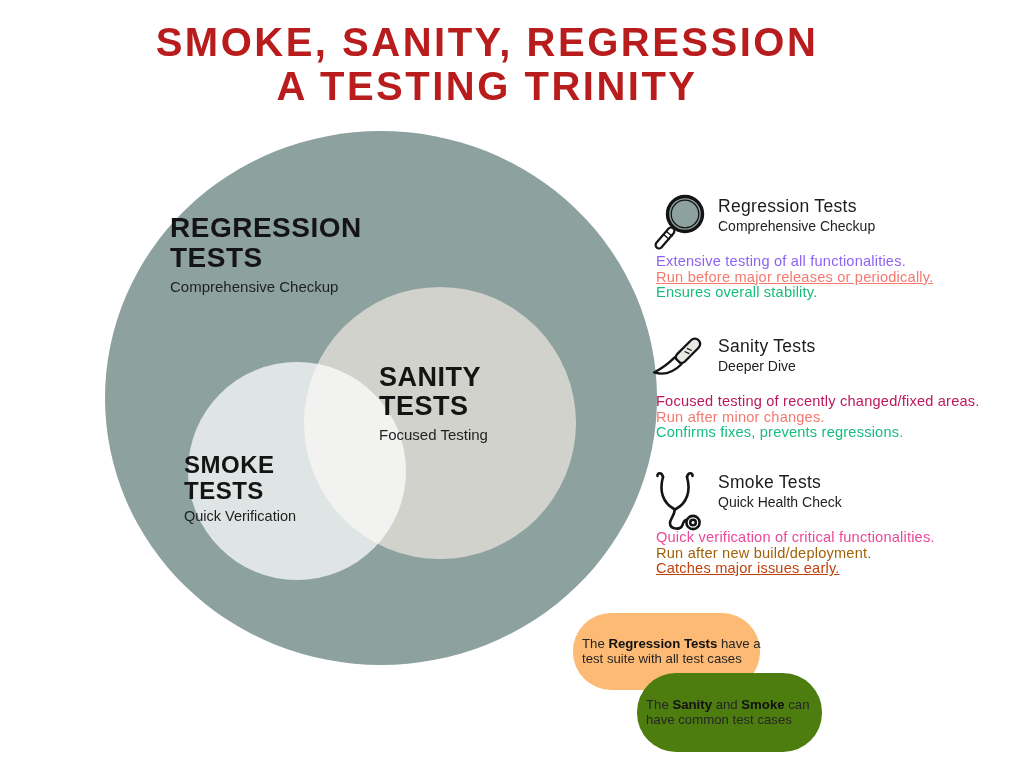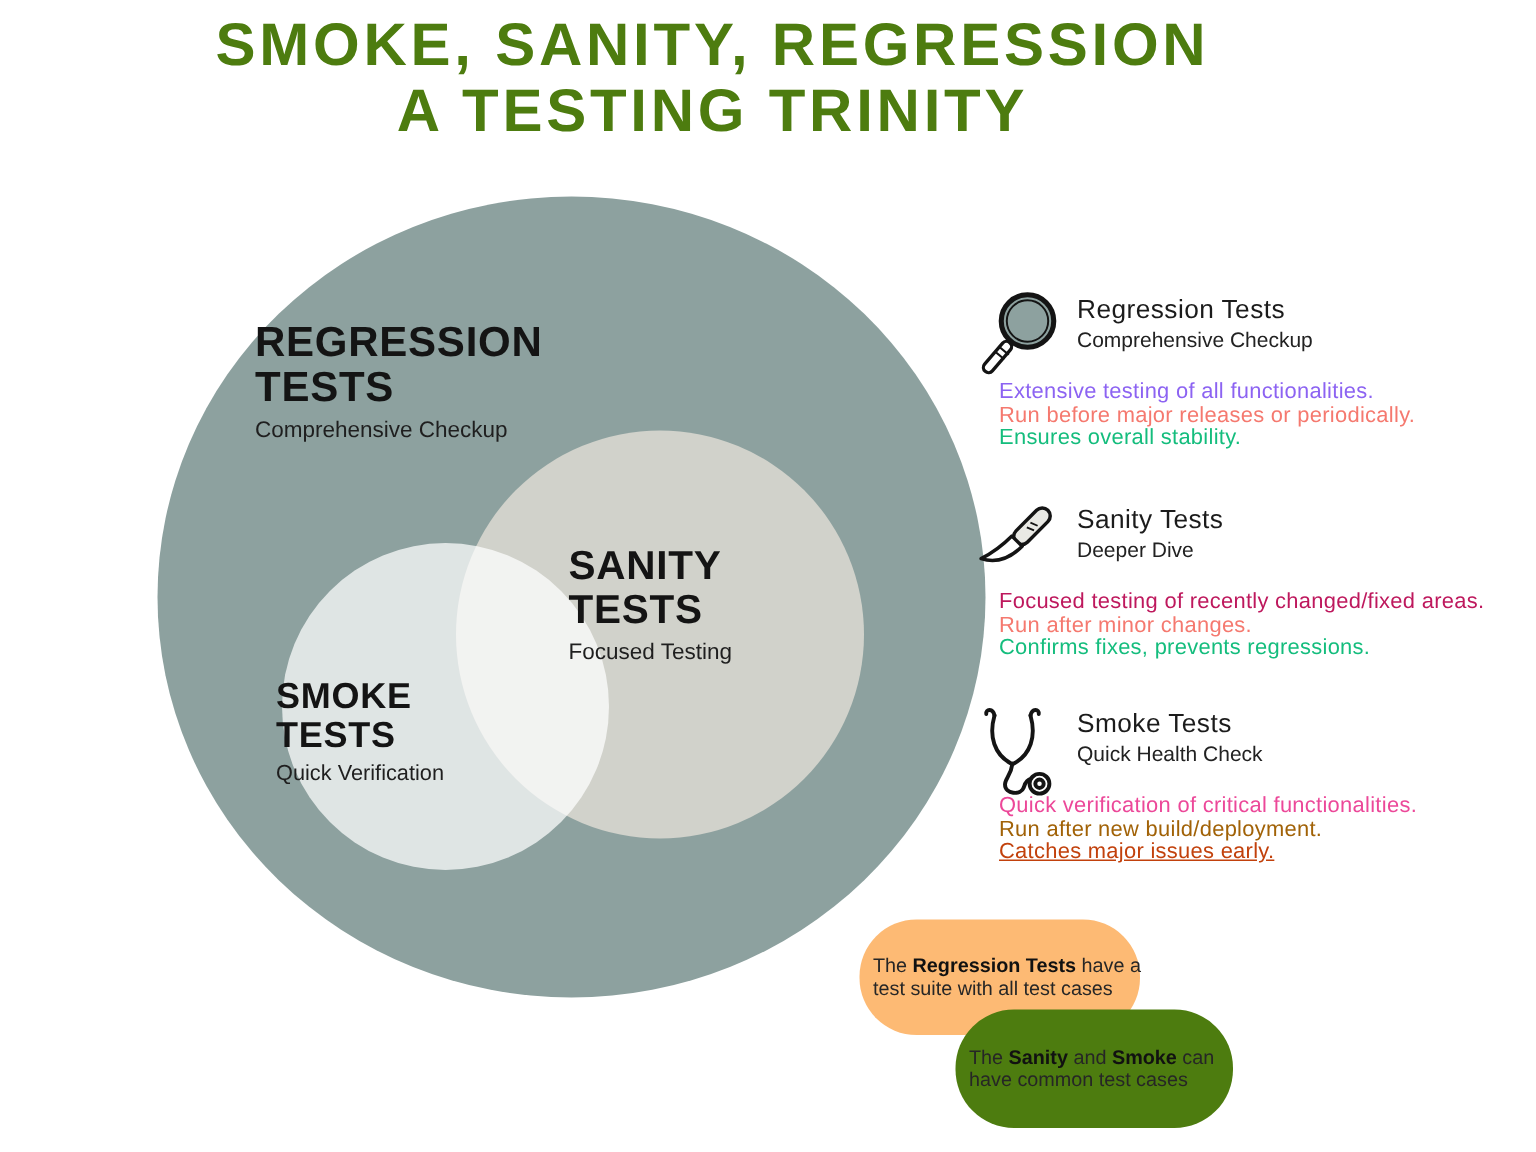--- a/index.html
+++ b/index.html
@@ -1,21 +1,21 @@
 <!DOCTYPE html>
 <html><head>
 <meta charset="utf-8">
 <style>
   html,body{margin:0;padding:0;background:#ffffff;}
   body{width:1024px;height:768px;font-family:"Liberation Sans","DejaVu Sans",sans-serif;}
   .stage{position:relative;width:1024px;height:768px;background:#ffffff;overflow:hidden;}
 
   
-  .title{position:absolute;top:8px;left:0;width:950px;margin:0;text-align:center;
-         font-size:40px;line-height:44px;font-weight:800;letter-spacing:2.5px;color:#4d7c0f;}
+  .title{position:absolute;top:8px;left:0;width:950px;margin:12px;text-align:center;
+         font-size:40px;line-height:44px;font-weight:800;letter-spacing:2.5px;color:#b91c1c;}
   .title .t-line{display:block;}
 
   
   .circle{position:absolute;border-radius:50%;}
   .circle.reg{left:105px;top:131px;width:552px;height:534px;background:#8da19f;}
   .circle.san{left:304px;top:287px;width:272px;height:272px;background:#d1d2cb;}
   .circle.smo{left:188px;top:362px;width:218px;height:218px;background:rgba(255,255,255,0.72);}
 
   
   .vlabel{position:absolute;text-align:left;color:#141414;}
@@ -28,21 +28,21 @@
   .vl-smo .vl-big{font-size:24px;}
   .vl-sub{font-size:15px;margin-top:5px;color:#1f1f1f;}
   .vl-smo .vl-sub{font-size:14.5px;margin-top:4px;}
 
   
   .legend-item{position:absolute;left:648px;width:376px;height:132px;}
   .li-1{top:190px;} .li-2{top:330px;} .li-3{top:466px;}
   .legend-icon{position:absolute;left:2px;top:0;width:62px;height:64px;}
   .legend-title{position:absolute;left:70px;top:6px;margin:0;font-size:17.5px;font-weight:500;color:#1b1b1b;letter-spacing:0.3px;}
   .legend-sub{position:absolute;left:70px;top:28px;font-size:14px;color:#222;}
-  .legend-lines{position:absolute;left:18px;top:64px;}
+  .legend-lines{position:absolute;left:8px;top:64px;}
   .legend-line{margin:0;font-size:14.6px;line-height:15.6px;letter-spacing:0.2px;}
 
   
   .callout{position:absolute;display:flex;align-items:center;}
   .callout-reg{left:573px;top:613px;width:187px;height:77px;border-radius:38px;background:#fdba74;z-index:5;}
   .callout-com{left:637px;top:673px;width:185px;height:79px;border-radius:39px;background:#4d7c0f;z-index:6;}
   .co-text{padding-left:9px;color:#262626;font-size:13.2px;line-height:14.5px;}
   .co-line{margin:0;white-space:nowrap;}
   .co-text .b{font-weight:bold;color:#111;}
 </style>
@@ -88,21 +88,21 @@
         <line x1="16.5" y1="41.5" x2="22.5" y2="46.5" stroke="#141414" stroke-width="1.5"></line>
         <line x1="13.5" y1="44.5" x2="19.5" y2="49.5" stroke="#141414" stroke-width="1.5"></line>
         <circle cx="35" cy="24" r="17.5" fill="#8da19f" stroke="#141414" stroke-width="3.4"></circle>
         <circle cx="35" cy="24" r="13.8" fill="none" stroke="#141414" stroke-width="1.3"></circle>
       </svg>
     </span>
     <h2 class="legend-title">Regression Tests</h2>
     <div class="legend-sub">Comprehensive Checkup</div>
     <div class="legend-lines">
       <p class="legend-line" style="color: rgb(140, 99, 242);">Extensive testing of all functionalities.</p>
-      <p class="legend-line" style="color: rgb(245, 121, 111);">Run before major releases or periodically.</p>
+      <p class="legend-line" style="color: rgb(245, 121, 111); text-decoration: underline;">Run before major releases or periodically.</p>
       <p class="legend-line" style="color: rgb(20, 189, 125);">Ensures overall stability.</p>
     </div>
   </section>
 
   <section class="legend-item li-2">
     <span class="legend-icon">
       <svg width="62" height="62" viewBox="0 0 64 64">
         <g transform="rotate(45 30 30)">
           <rect x="25" y="2" width="11" height="31" rx="5.5" fill="#e9e9e4" stroke="#141414" stroke-width="2.4"></rect>
           <line x1="28" y1="16.5" x2="33" y2="14.5" stroke="#141414" stroke-width="1.3"></line>

